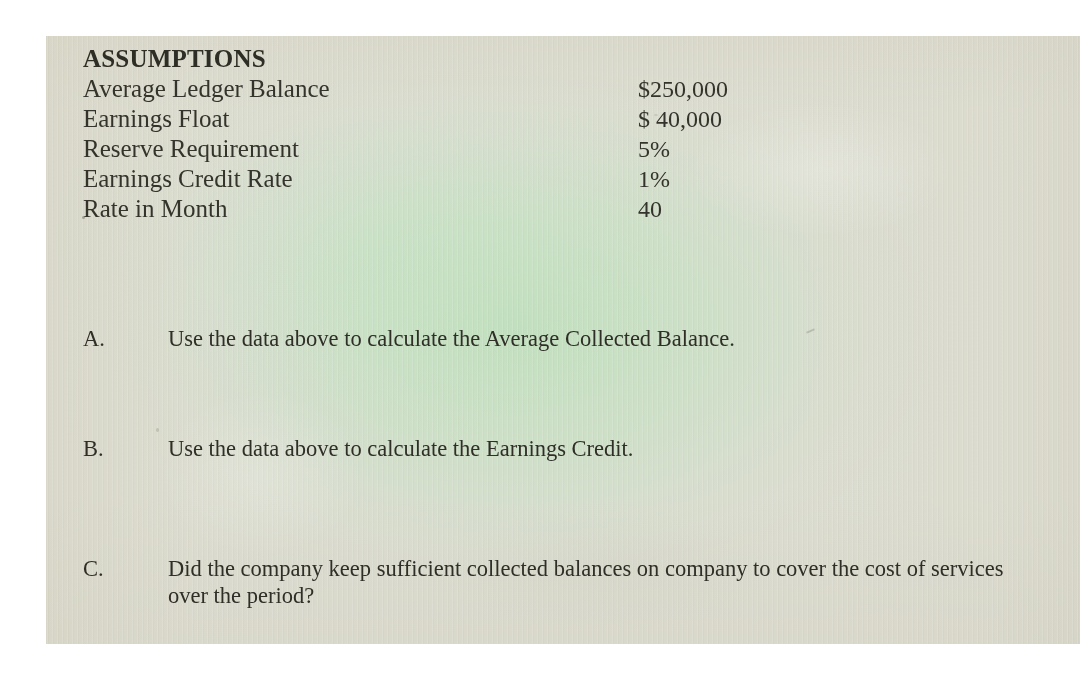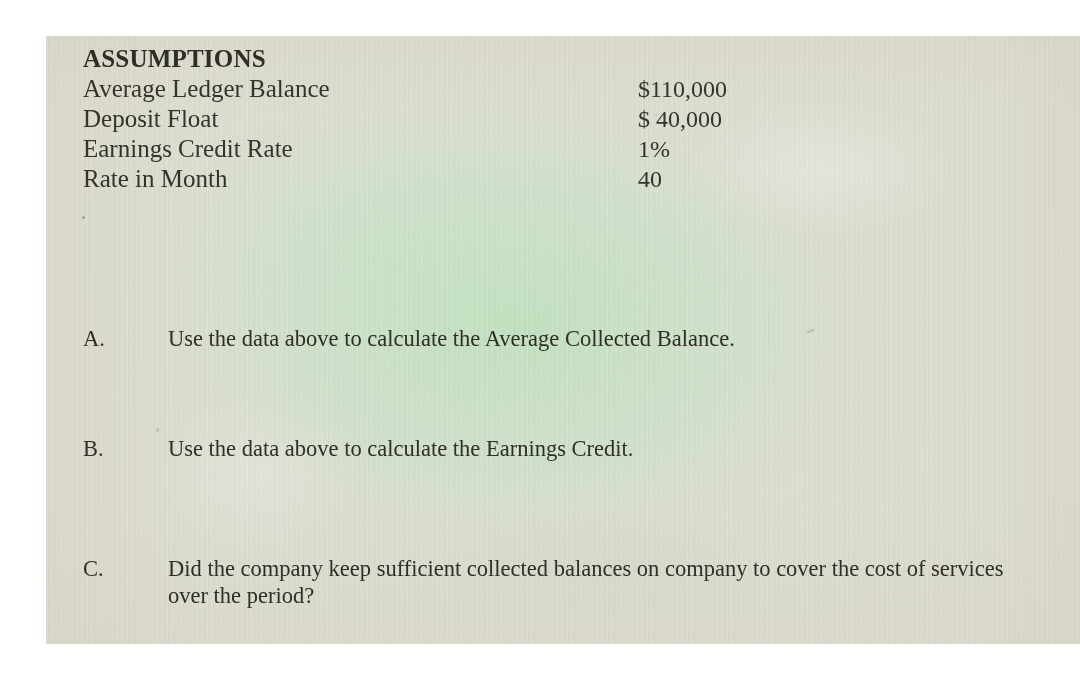--- a/index.html
+++ b/index.html
@@ -191,28 +191,32 @@
   <div class="speck" id="speck-4"></div>
 
   <div id="content">
 
     <div class="assumptions-block">
 
       <div class="assump-title">ASSUMPTIONS</div>
 
       <div class="assump-row">
         <span class="assump-label">Average Ledger Balance</span>
-        <span class="assump-value">$110,000</span>
-      </div>
-
-      <div class="assump-row">
-        <span class="assump-label">Deposit Float</span>
+        <span class="assump-value">$250,000</span>
+      </div>
+
+      <div class="assump-row">
+        <span class="assump-label">Earnings Float</span>
         <span class="assump-value">$ 40,000</span>
       </div>
 
+      <div class="assump-row">
+        <span class="assump-label">Reserve Requirement</span>
+        <span class="assump-value">5%</span>
+      </div>
 
       <div class="assump-row">
         <span class="assump-label">Earnings Credit Rate</span>
         <span class="assump-value">1%</span>
       </div>
 
 
       <div class="assump-row">
         <span class="assump-label">Rate in Month</span>
         <span class="assump-value">40</span>

